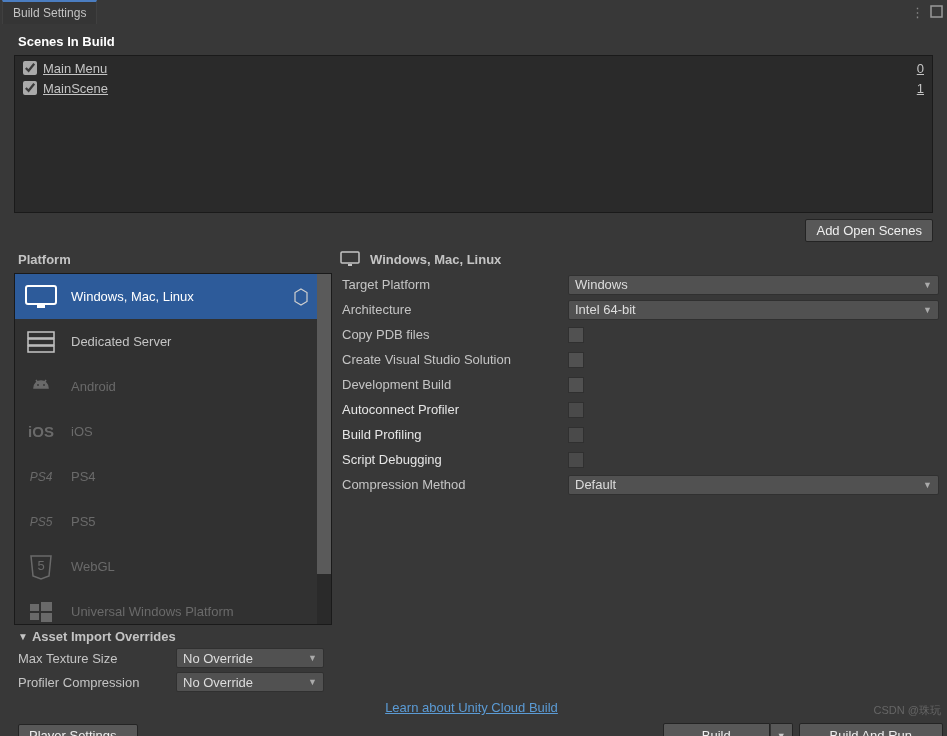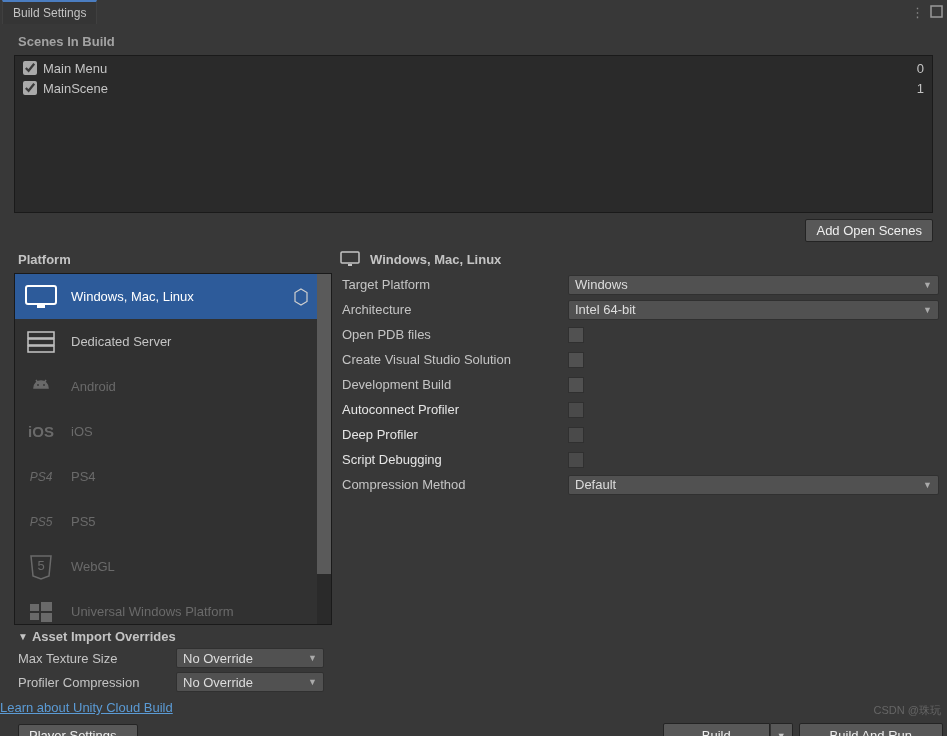--- a/index.html
+++ b/index.html
@@ -2,22 +2,22 @@
 <html><head>
 <meta charset="utf-8">
 <style>
 * { margin: 0; padding: 0; box-sizing: border-box; font-family: Arial, Helvetica, sans-serif; font-size: 13px; }
 body { background: #383838; color: #c4c4c4; width: 947px; height: 736px; overflow: hidden; }
 .window { display: flex; flex-direction: column; height: 100%; }
 .titlebar { display: flex; align-items: center; background: #383838; height: 26px; }
 .tab { background: #353535; border: 1px solid #404040; border-top: 2px solid #4b7dc0; padding: 4px 10px; font-size: 12px; margin-left: 2px; border-bottom: none; }
 .titlebar-right { margin-left: auto; display: flex; gap: 6px; padding-right: 4px; color: #888; }
 .content { padding: 6px 0 0 0; flex: 1; display: flex; flex-direction: column; }
-.section-title { padding: 4px 18px; font-weight: bold; color: #a3a3a3; }
-.scenes-box { margin: 2px 14px 0 14px; background: #2a2a2a; border: 1px solid #1a1a1a; height: 158px; padding: 2px; position: relative; }
+.section-title { padding: 4px 18px; font-weight: bold; color: #ffffff; }
+.scenes-box { margin: 2px 14px 0 14px; background: #2a2a2a; border: 1px solid #1a1a1a; height: 158px; padding: 2px; position: relative; text-decoration: underline; }
 .scene-row { display: flex; align-items: center; height: 20px; padding: 0 6px; color: #c4c4c4; }
 .scene-check { width: 14px; height: 14px; accent-color: #aaa; margin-right: 6px; }
 .scene-index { margin-left: auto; }
 .add-scenes-row { display: flex; justify-content: flex-end; margin: 6px 14px 4px 0; }
 .btn { background: #585858; border: 1px solid #242424; color: #eee; padding: 3px 10px; border-radius: 2px; cursor: pointer; }
 .btn-wide { padding: 4px 30px; }
 .platform-row { display: flex; gap: 8px; padding: 0 0 0 14px; flex: 1; min-height: 0; }
 .platform-col { width: 318px; display: flex; flex-direction: column; }
 .platform-header { padding: 6px 4px; font-weight: bold; }
 .platform-list { background: #313131; border: 1px solid #1a1a1a; height: 352px; position: relative; }
@@ -37,21 +37,21 @@
 .settings-control { flex: 1; padding-right: 4px; }
 .dropdown { background: #515151; border: 1px solid #303030; color: #ddd; height: 20px; display: flex; align-items: center; padding: 0 6px; width: 100%; position: relative; border-radius: 2px; justify-content: space-between; }
 .dd-arrow { margin-left: auto; font-size: 9px; color: #aaa; }
 .checkbox-box { width: 16px; height: 16px; background: #515151; border: 1px solid #303030; }
 .checkbox-box.disabled-cb { background: #4a4a4a; }
 .overrides { padding: 4px 18px; }
 .overrides-title { font-weight: bold; display: flex; align-items: center; gap: 4px; margin-bottom: 2px; }
 .override-row { display: flex; align-items: center; height: 24px; }
 .override-label { width: 158px; }
 .override-dd { width: 148px; }
-.learn-link { text-align: left; padding: 2px 4px 4px 0; }
+.learn-link { text-align: center; padding: 2px 4px 4px 0; }
 .learn-link a { color: #5b9bd5; text-decoration: underline; cursor: pointer; }
 .bottom-bar { display: flex; padding: 4px 4px 0 18px; align-items: center; gap: 6px; }
 .bottom-bar .spacer { flex: 1; }
 .btn-build { display: flex; }
 .btn-build-main { background: #585858; border: 1px solid #242424; color: #eee; padding: 4px 38px; border-radius: 2px 0 0 2px; }
 .btn-build-arrow { background: #585858; border: 1px solid #242424; border-left: 1px solid #333; color: #ccc; padding: 4px 6px; border-radius: 0 2px 2px 0; font-size: 9px; display:flex; align-items:center; }
 .watermark { position: absolute; right: 6px; bottom: 18px; font-size: 11px; color: #666; pointer-events: none; }
 svg { display: block; }
 .tri { font-size: 10px; }
 </style>
@@ -190,21 +190,21 @@
         <div class="settings-row">
           <div class="settings-label">Architecture</div>
           <div class="settings-control">
             <div class="dropdown">
               <span>Intel 64-bit</span>
               <span class="dd-arrow">▼</span>
             </div>
           </div>
         </div>
         <div class="settings-row">
-          <div class="settings-label">Open PDB files</div>
+          <div class="settings-label">Copy PDB files</div>
           <div class="settings-control">
               <div class="checkbox-box"></div>
             </div>
         </div>
         <div class="settings-row">
           <div class="settings-label">Create Visual Studio Solution</div>
           <div class="settings-control">
               <div class="checkbox-box"></div>
             </div>
         </div>
@@ -214,21 +214,21 @@
               <div class="checkbox-box"></div>
             </div>
         </div>
         <div class="settings-row disabled">
           <div class="settings-label">Autoconnect Profiler</div>
           <div class="settings-control">
               <div class="checkbox-box disabled-cb"></div>
             </div>
         </div>
         <div class="settings-row disabled">
-          <div class="settings-label">Deep Profiler</div>
+          <div class="settings-label">Build Profiling</div>
           <div class="settings-control">
               <div class="checkbox-box disabled-cb"></div>
             </div>
         </div>
         <div class="settings-row disabled">
           <div class="settings-label">Script Debugging</div>
           <div class="settings-control">
               <div class="checkbox-box disabled-cb"></div>
             </div>
         </div>

